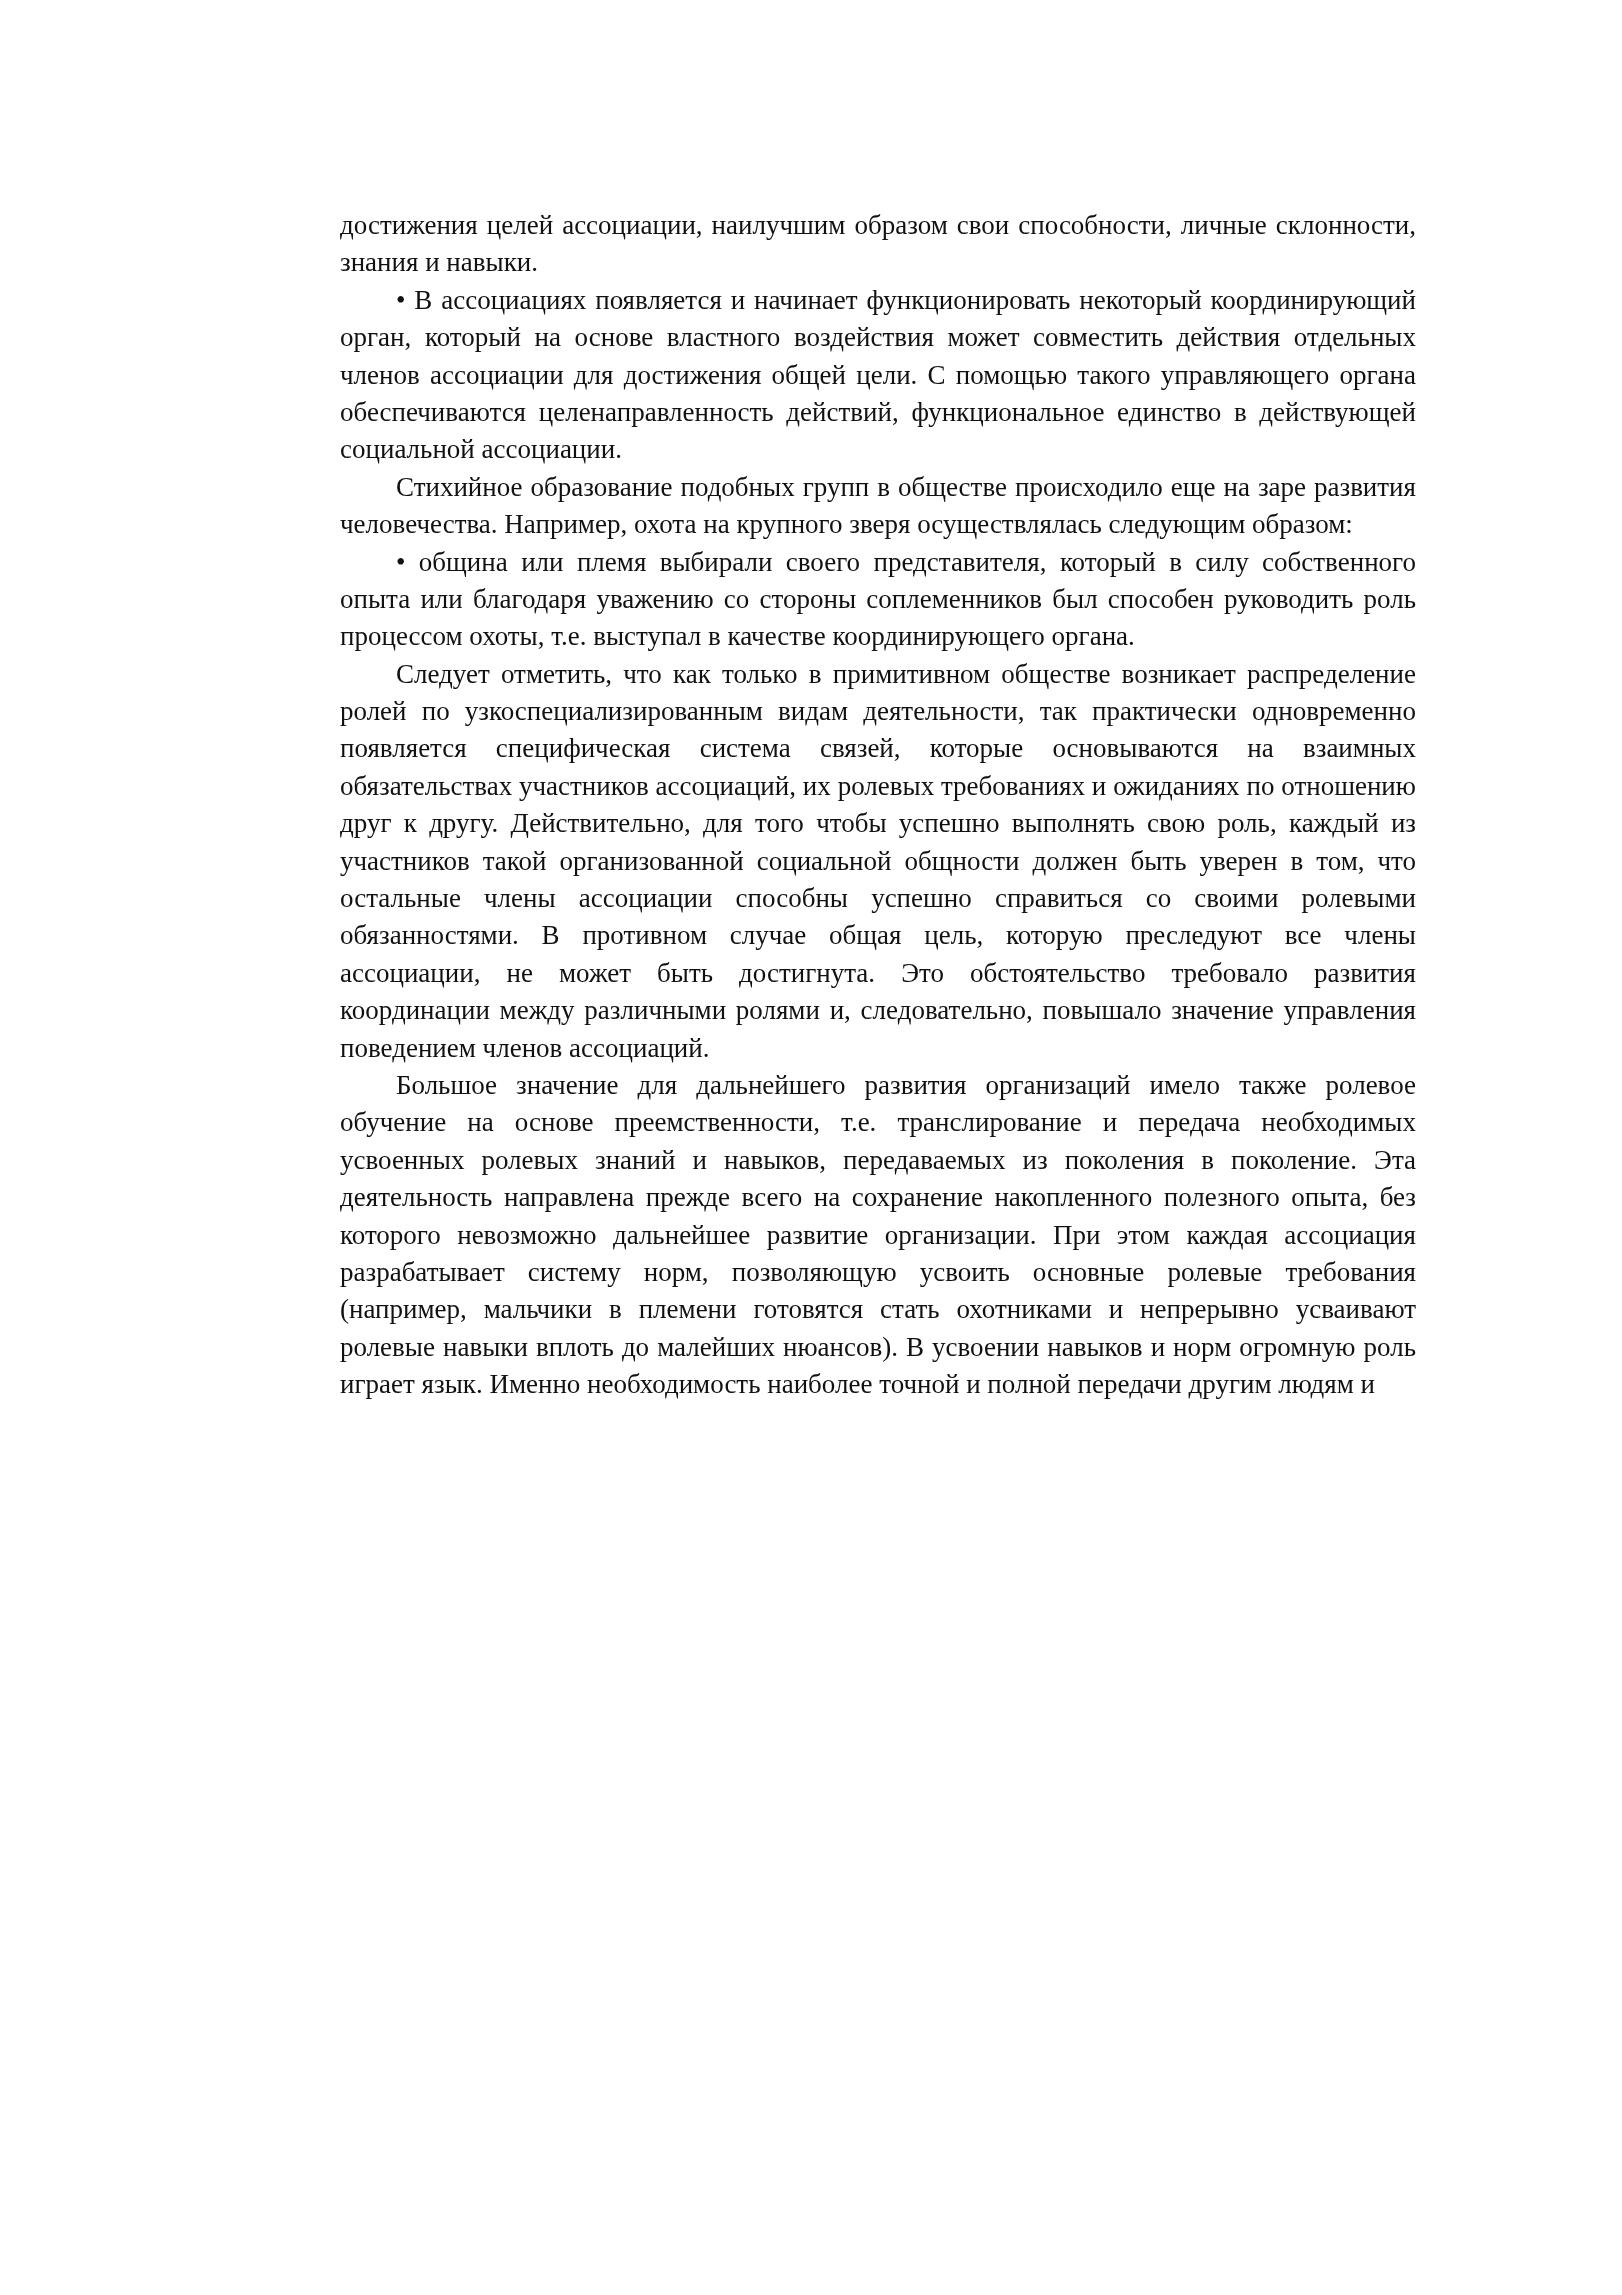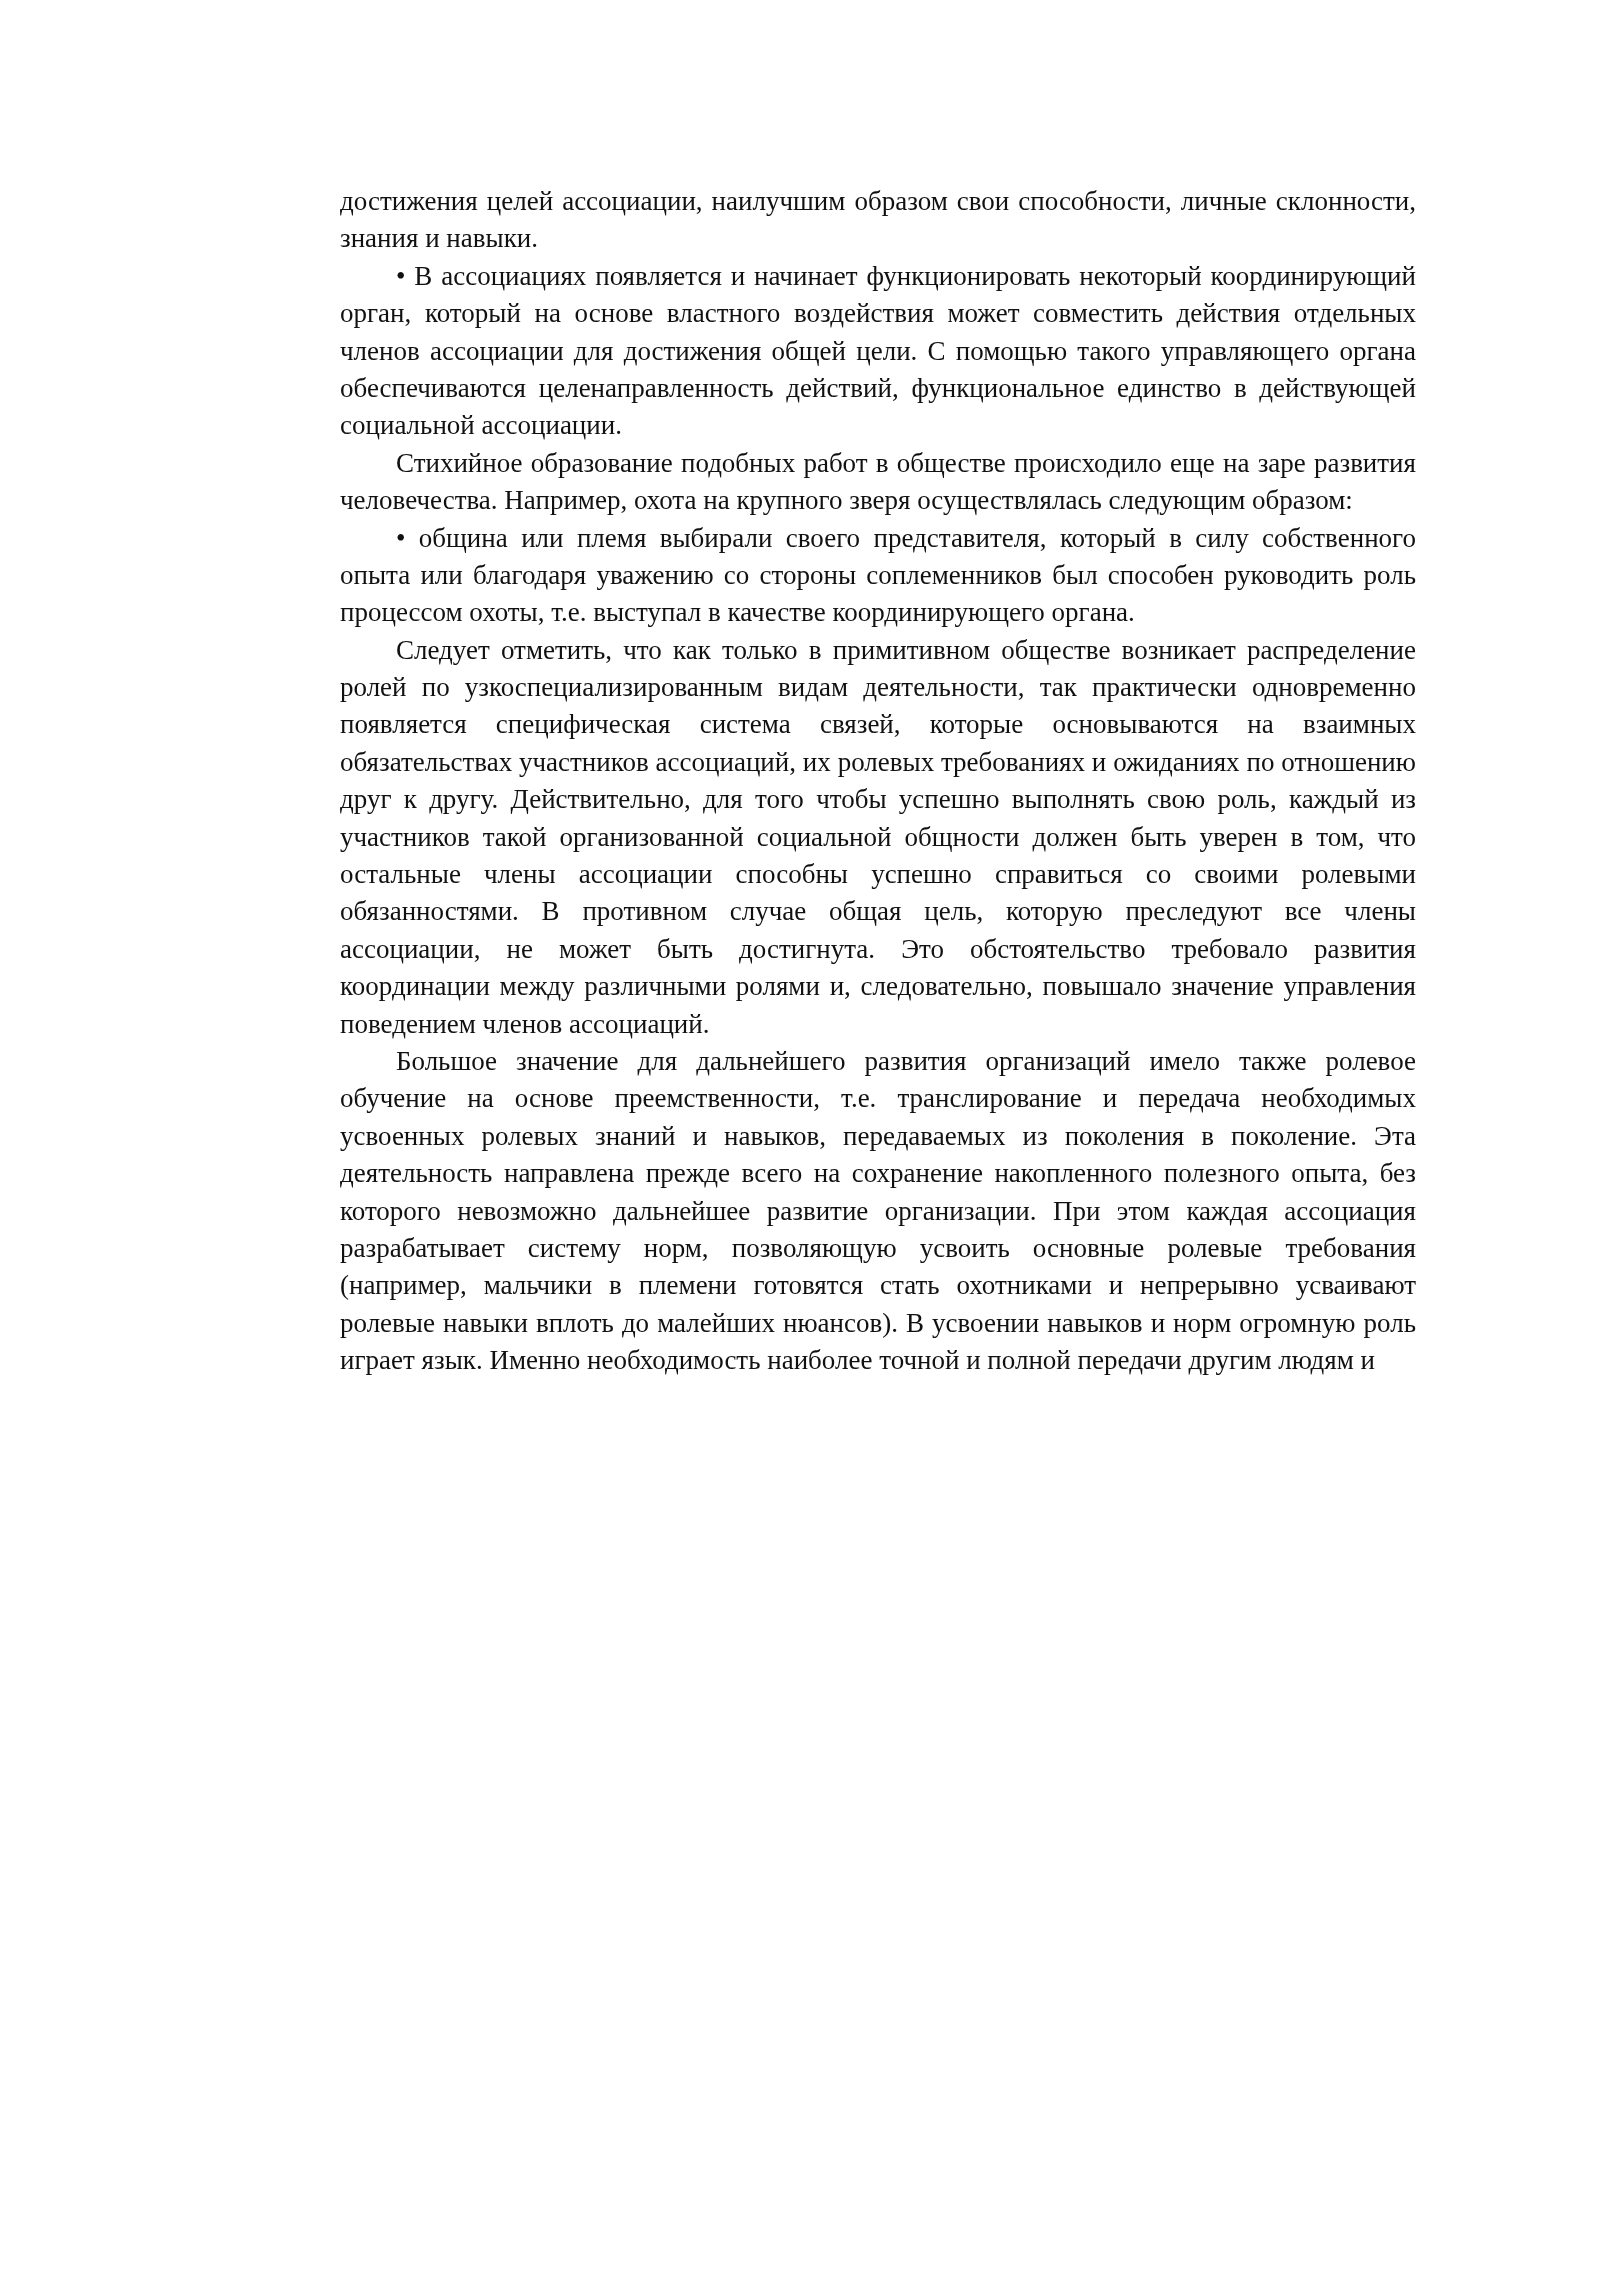--- a/index.html
+++ b/index.html
@@ -7,20 +7,21 @@
     padding: 0;
     background: #ffffff;
   }
   .page {
     position: relative;
     width: 1622px;
     height: 1792px;
     background: #ffffff;
     box-sizing: border-box;
     overflow: hidden;
+    margin-top: 24px;
   }
   .text-column {
     position: absolute;
     left: 340px;
     top: 183px;
     width: 1076px;
   }
   .para {
     font-family: "Liberation Serif", "DejaVu Serif", serif;
     font-size: 27px;
@@ -43,19 +44,19 @@
     text-indent: 0;
   }
 </style>
 </head>
 <body>
 
 <div class="page">
   <div class="text-column">
     <p class="para hang">достижения целей ассоциации, наилучшим образом свои способности, личные склонности, знания и навыки.</p>
     <p class="para bullet">• В ассоциациях появляется и начинает функционировать некоторый координирующий орган, который на основе властного воздействия может совместить действия отдельных членов ассоциации для достижения общей цели. С помощью такого управляющего органа обеспечиваются целенаправленность действий, функциональное единство в действующей социальной ассоциации.</p>
-    <p class="para indent">Стихийное образование подобных работ в обществе происходило еще на заре развития человечества. Например, охота на крупного зверя осуществлялась следующим образом:</p>
+    <p class="para indent">Стихийное образование подобных групп в обществе происходило еще на заре развития человечества. Например, охота на крупного зверя осуществлялась следующим образом:</p>
     <p class="para bullet">• община или племя выбирали своего представителя, который в силу собственного опыта или благодаря уважению со стороны соплеменников был способен руководить роль процессом охоты, т.е. выступал в качестве координирующего органа.</p>
     <p class="para indent">Следует отметить, что как только в примитивном обществе возникает распределение ролей по узкоспециализированным видам деятельности, так практически одновременно появляется специфическая система связей, которые основываются на взаимных обязательствах участников ассоциаций, их ролевых требованиях и ожиданиях по отношению друг к другу. Действительно, для того чтобы успешно выполнять свою роль, каждый из участников такой организованной социальной общности должен быть уверен в том, что остальные члены ассоциации способны успешно справиться со своими ролевыми обязанностями. В противном случае общая цель, которую преследуют все члены ассоциации, не может быть достигнута. Это обстоятельство требовало развития координации между различными ролями и, следовательно, повышало значение управления поведением членов ассоциаций.</p>
     <p class="para indent">Большое значение для дальнейшего развития организаций имело также ролевое обучение на основе преемственности, т.е. транслирование и передача необходимых усвоенных ролевых знаний и навыков, передаваемых из поколения в поколение. Эта деятельность направлена прежде всего на сохранение накопленного полезного опыта, без которого невозможно дальнейшее развитие организации. При этом каждая ассоциация разрабатывает систему норм, позволяющую усвоить основные ролевые требования (например, мальчики в племени готовятся стать охотниками и непрерывно усваивают ролевые навыки вплоть до малейших нюансов). В усвоении навыков и норм огромную роль играет язык. Именно необходимость наиболее точной и полной передачи другим людям и</p>
   </div>
 </div>
 
 
 </body></html>

